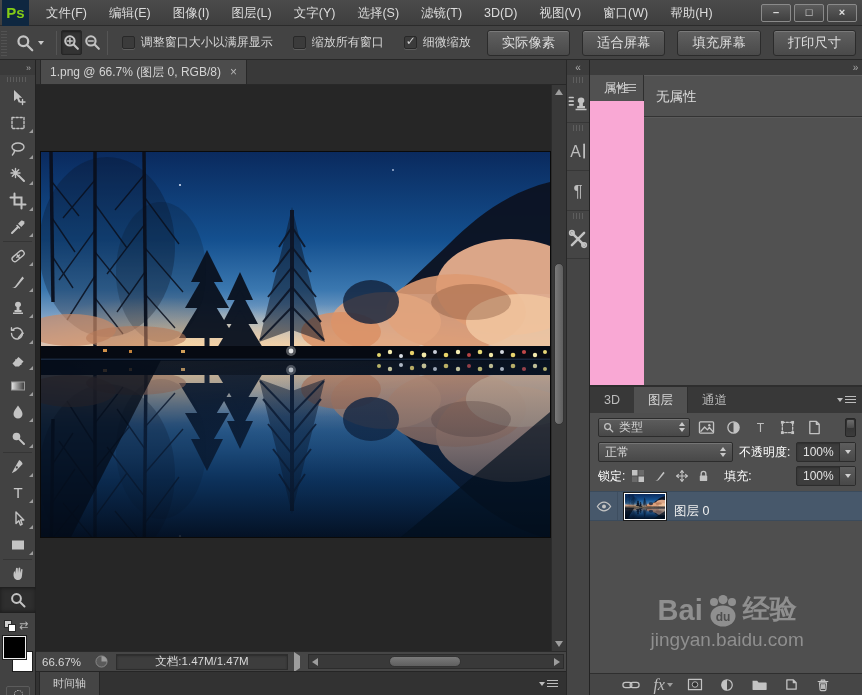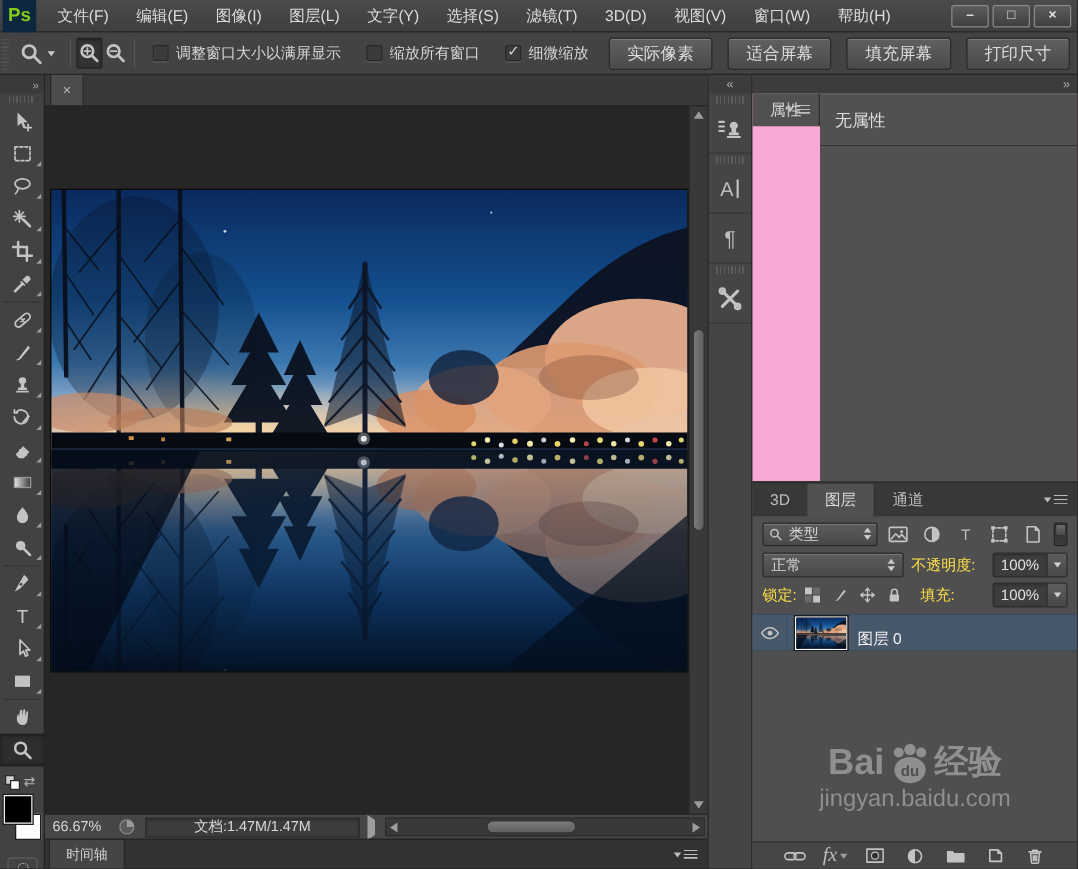--- a/index.html
+++ b/index.html
@@ -131,22 +131,22 @@
 .spin .d{width:0;height:0;border-left:3px solid transparent;border-right:3px solid transparent;border-top:4px solid #c9c9c9}
 .f-ic{width:21px;height:19px;display:flex;align-items:center;justify-content:center}
 .toggle{width:11px;height:19px;background:linear-gradient(#2e2e2e,#3c3c3c);border:1px solid #262626;
   border-radius:2px;margin-left:auto;position:relative}
 .toggle::after{content:"";position:absolute;left:1px;right:1px;top:1px;height:8px;
   background:linear-gradient(#6d6d6d,#4a4a4a);border-radius:1px}
 .blend-row{height:26px}
 .dropdown{height:20px;background:linear-gradient(#5d5d5d,#484848);border:1px solid #2c2c2c;
   box-shadow:inset 0 1px 0 #757575;border-radius:2px;display:flex;align-items:center;
   padding:0 6px;font-size:12px}
-.dd-blend{width:113px}
-.lbl{font-size:12px;color:#fde047;white-space:nowrap}
+.dd-blend{width:135px}
+.lbl{font-size:12px;color:#ffffff;white-space:nowrap}
 .val-box{height:20px;width:60px;margin-left:auto;background:#3d3d3d;border:1px solid #2c2c2c;
   box-shadow:inset 0 1px 2px #2e2e2e;border-radius:2px;display:flex;align-items:stretch}
 .val-box .v{flex:1;display:flex;align-items:center;justify-content:center;font-size:12px;color:#e2e2e2}
 .dd-btn{width:16px;background:linear-gradient(#5d5d5d,#484848);border-left:1px solid #2c2c2c;
   display:flex;align-items:center;justify-content:center}
 .dd-btn i{width:0;height:0;border-left:3.5px solid transparent;border-right:3.5px solid transparent;border-top:4px solid #d0d0d0}
 .lock-row{height:22px}
 .lock-ics{display:flex;gap:8px;align-items:center}
 .layer-row{height:30px;background:#47586b;border-top:1px solid #3b4b5c;border-bottom:1px solid #3b4b5c;
   display:flex;align-items:flex-end;margin-top:4px}
@@ -379,20 +379,21 @@
       </div>
       <div class="qmask">
           <i></i>
         </div>
     </div>
   </div>
 
   <div class="canvas-col">
     <div class="tabbar">
       <div class="doc-tab">
+        <span>1.png @ 66.7% (图层 0, RGB/8)</span>
         <span class="doc-close">×</span>
       </div>
     </div>
     <div class="canvas">
       <div class="photo-wrap">
         <svg viewBox="0 0 509 385" width="509" height="385" preserveAspectRatio="none">
           <defs>
             <linearGradient id="sky" x1="0" y1="0" x2="0" y2="1">
               <stop offset="0" stop-color="#0a2a5e"></stop>
                 <stop offset="0.42" stop-color="#14508f"></stop>

